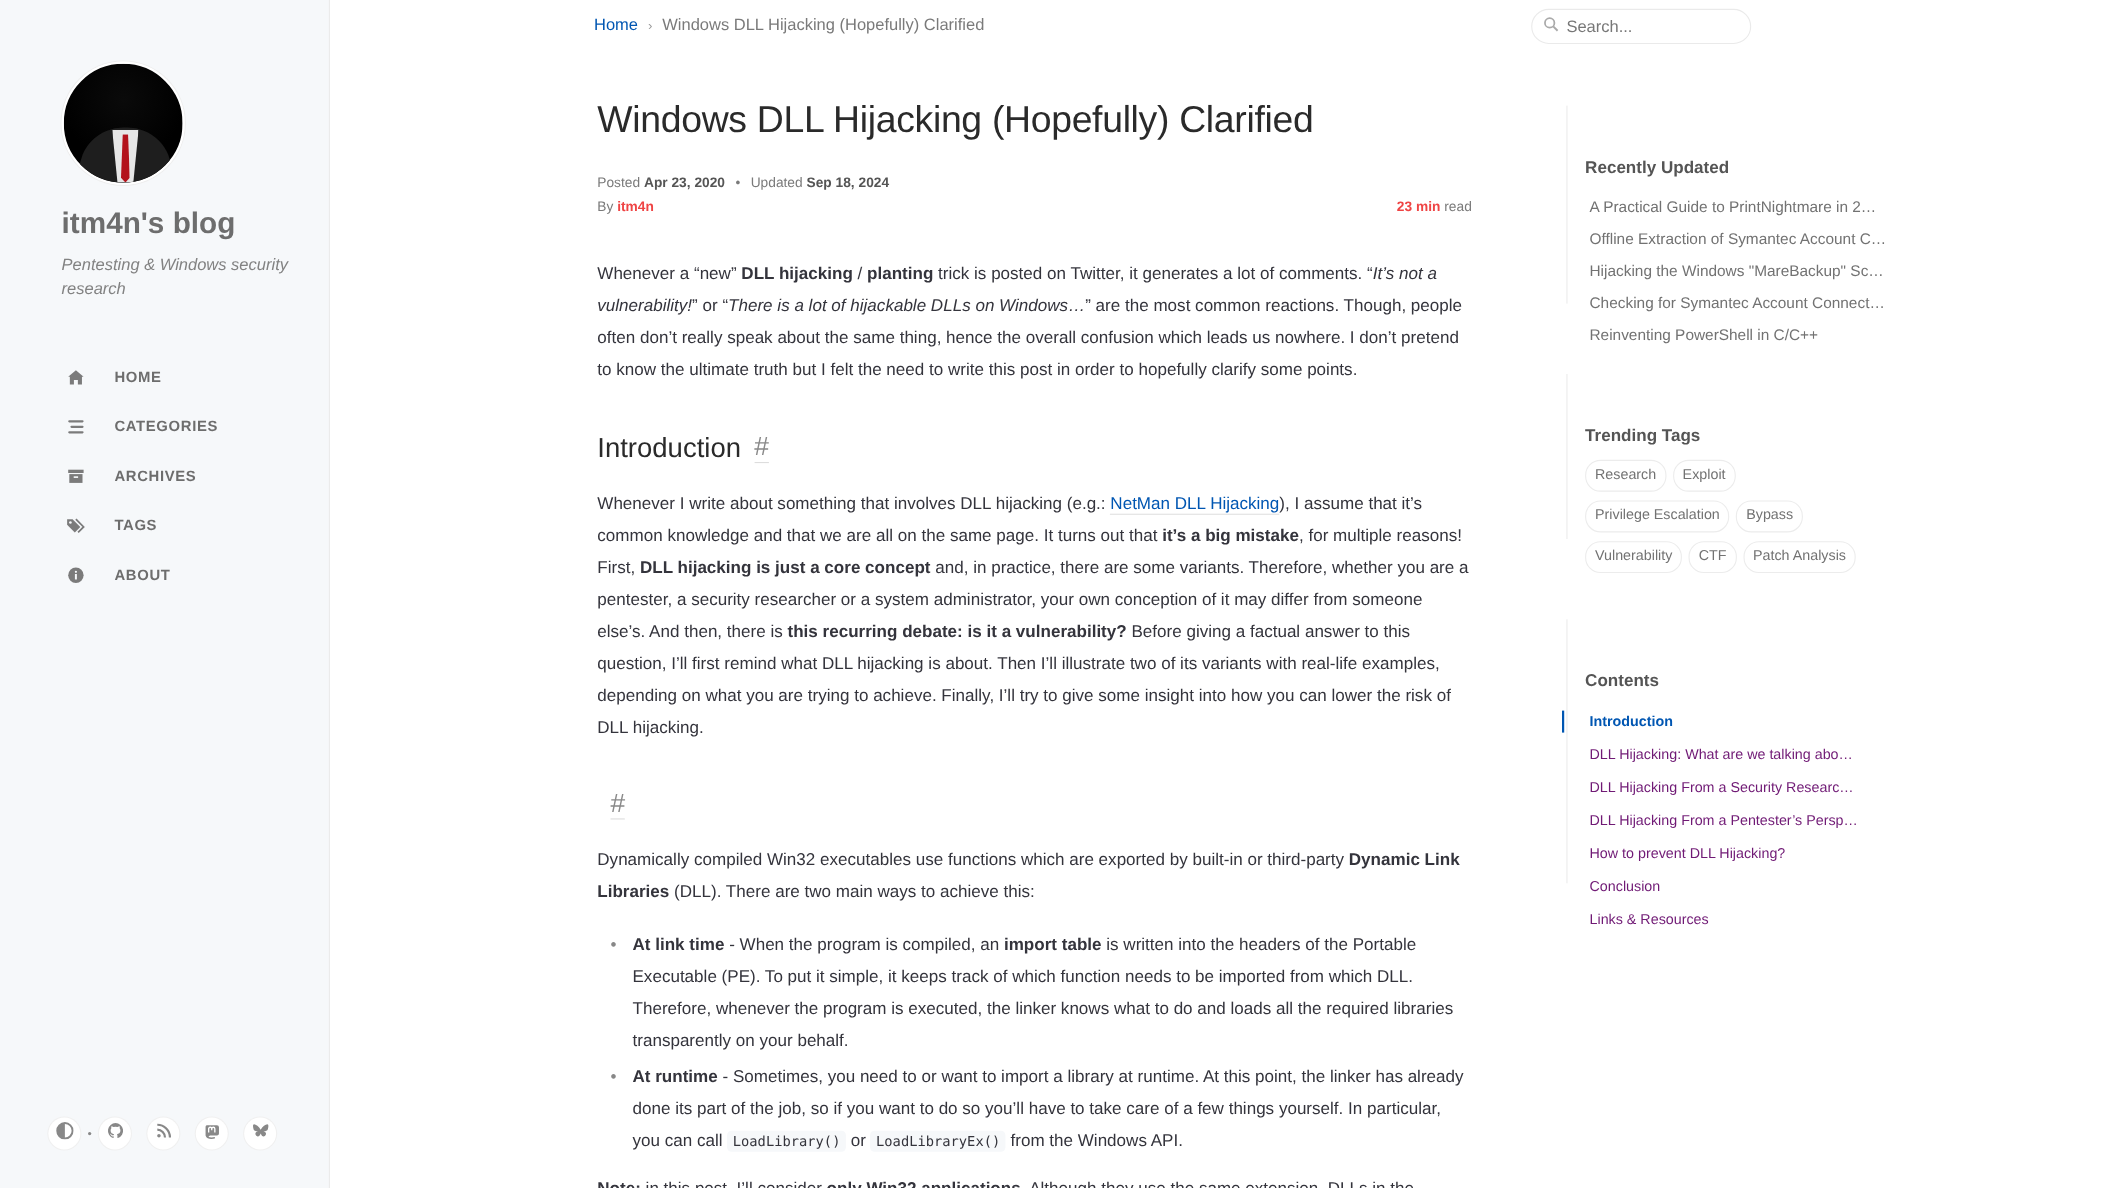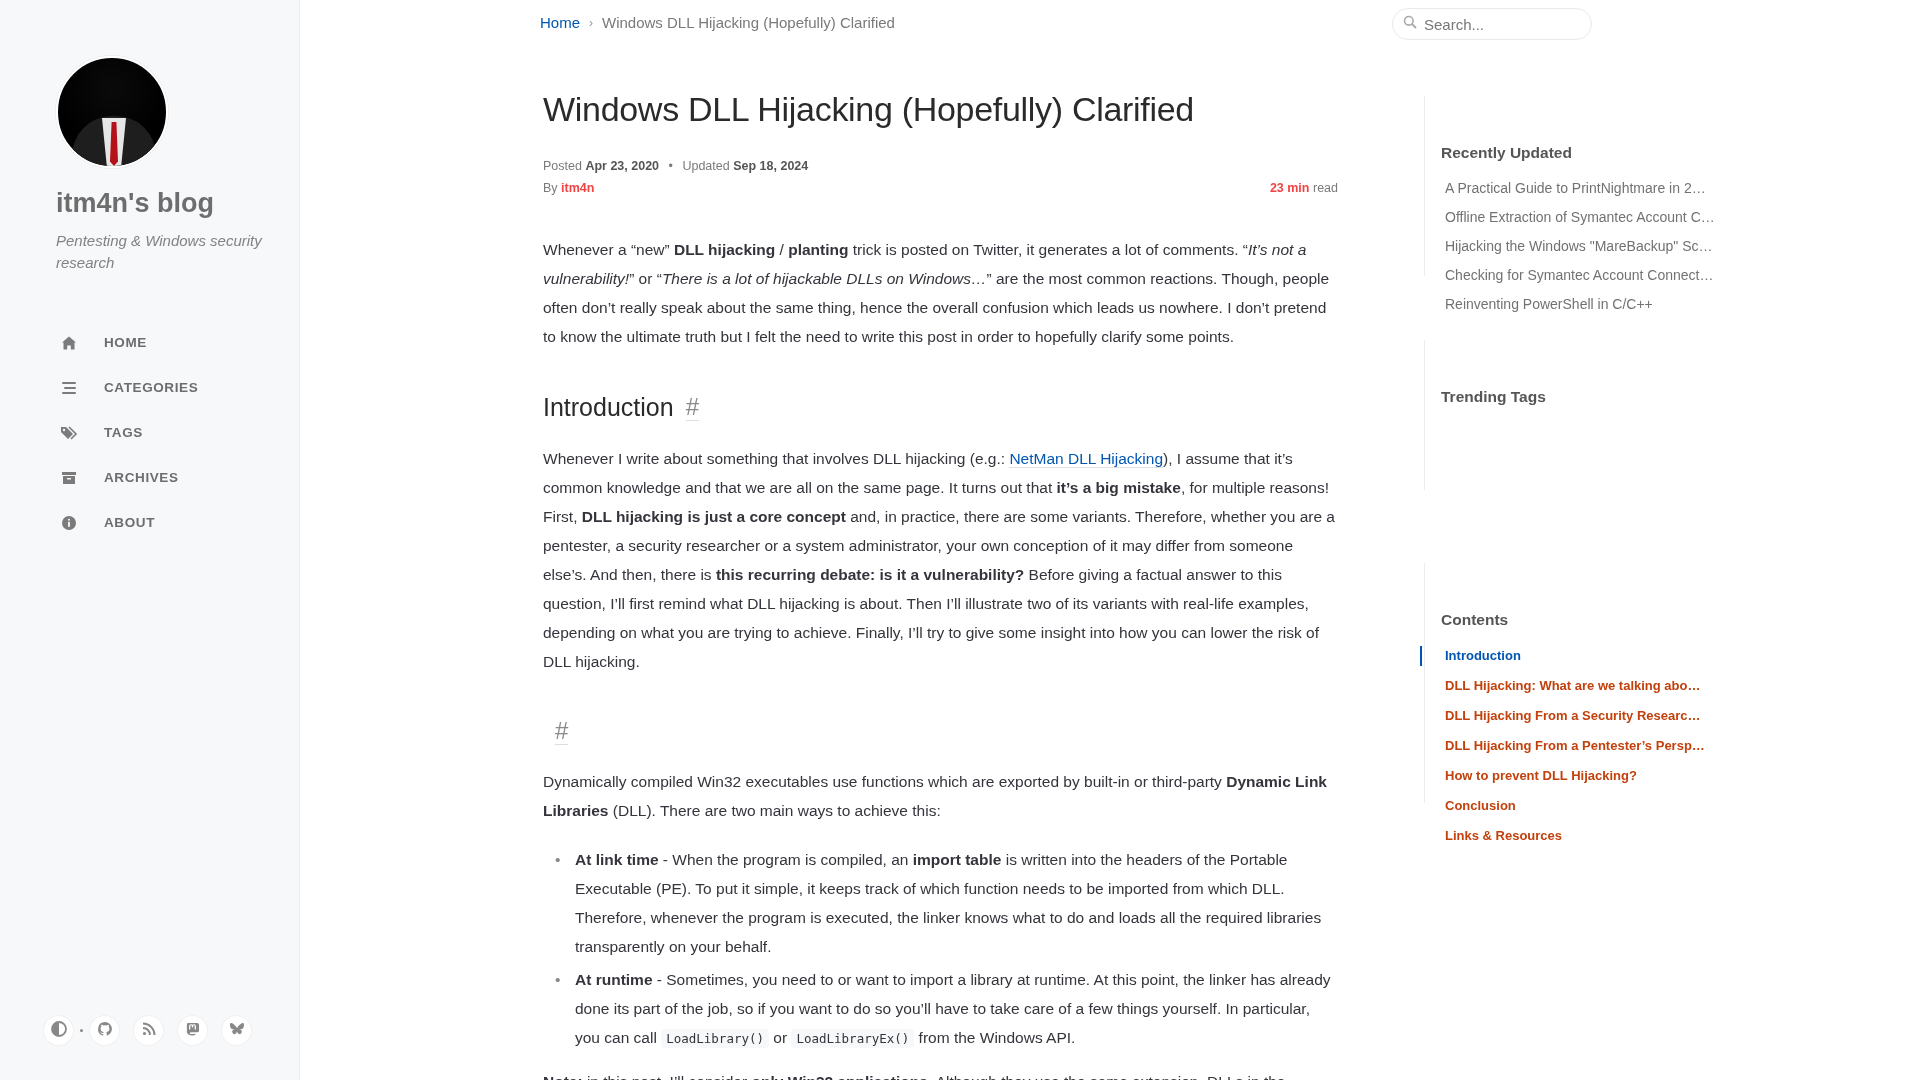--- a/index.html
+++ b/index.html
@@ -50,21 +50,21 @@
 
   
   .panel { position: absolute; left: 1424px; width: 300px; border-left: 1px solid #ececec; padding-left: 16px; }
   .panel h3 { font-size: 15.5px; font-weight: bold; color: #555; margin-bottom: 12px; margin-top: 48px; }
   .recent { top: 96px; height: 180px; }
   .recent .item { font-size: 14px; color: #727272; line-height: 29px; padding-left: 4px; white-space: nowrap; cursor: pointer; }
   .tags { top: 340px; height: 150px; }
   .tags .wrap { display: flex; flex-wrap: wrap; width: 260px; }
   .tag { font-size: 13px; color: #727272; border: 1px solid #ececec; border-radius: 14px; padding: 4px 8px; margin: 0 6px 8px 0; height: 29px; cursor: pointer; }
   .toc { top: 563px; height: 240px; border-left: 1px solid #ececec; }
-  .toc .item { font-size: 13px; color: #c2410c; line-height: 30px; padding-left: 4px; cursor: pointer; white-space: nowrap; font-weight: bold; }
+  .toc .item { font-size: 13px; color: #701a75; line-height: 30px; padding-left: 4px; cursor: pointer; white-space: nowrap; }
   .toc .item.active { color: #0056b2; font-weight: bold; position: relative; }
   .toc .item.active::before { content: ""; position: absolute; left: -21px; top: 5px; width: 2px; height: 20px; background: #0056b2; }
 </style>
 </head>
 <body>
 
 <aside id="sidebar">
   <div class="avatar">
     <div class="suit"></div>
     <div class="shirt"></div>
@@ -87,37 +87,37 @@
         <svg width="16" height="14" viewBox="0 0 16 14">
             <rect x="1" y="1" width="14" height="2" rx="1" fill="#7b7b7b"></rect>
             <rect x="3" y="6" width="12" height="2" rx="1" fill="#7b7b7b"></rect>
             <rect x="1" y="11" width="14" height="2" rx="1" fill="#7b7b7b"></rect>
           </svg>
       </span>
       <span class="lbl">CATEGORIES</span>
     </div>
     <div class="nav-item">
       <span class="ic">
+        <svg width="16" height="14" viewBox="0 0 16 14">
+            <rect x="1" y="1" width="14" height="3" fill="#7b7b7b"></rect>
+            <rect x="2" y="5" width="12" height="8" fill="#7b7b7b"></rect>
+            <rect x="6" y="7" width="4" height="1.5" fill="#f6f8fa"></rect>
+          </svg>
+      </span>
+      <span class="lbl">ARCHIVES</span>
+    </div>
+    <div class="nav-item">
+      <span class="ic">
         <svg width="18" height="16" viewBox="0 0 18 16">
             <path d="M1 2 L1 7 L8 14 L13 9 L6 2 Z" fill="#7b7b7b"></path>
             <circle cx="4" cy="5" r="1.2" fill="#f6f8fa"></circle>
             <path d="M9 2 L16 9 L11 14" stroke="#7b7b7b" stroke-width="1.6" fill="none"></path>
           </svg>
       </span>
       <span class="lbl">TAGS</span>
-    </div>
-    <div class="nav-item">
-      <span class="ic">
-        <svg width="16" height="14" viewBox="0 0 16 14">
-            <rect x="1" y="1" width="14" height="3" fill="#7b7b7b"></rect>
-            <rect x="2" y="5" width="12" height="8" fill="#7b7b7b"></rect>
-            <rect x="6" y="7" width="4" height="1.5" fill="#f6f8fa"></rect>
-          </svg>
-      </span>
-      <span class="lbl">ARCHIVES</span>
     </div>
     <div class="nav-item">
       <span class="ic">
         <svg width="16" height="16" viewBox="0 0 16 16">
             <circle cx="8" cy="8" r="7" fill="#7b7b7b"></circle>
             <circle cx="8" cy="4.8" r="1" fill="#f6f8fa"></circle>
             <rect x="7.1" y="6.8" width="1.8" height="5" fill="#f6f8fa"></rect>
           </svg>
       </span>
       <span class="lbl">ABOUT</span>
@@ -229,20 +229,29 @@
   <h3>Recently Updated</h3>
   <div class="item">A Practical Guide to PrintNightmare in 2…</div>
   <div class="item">Offline Extraction of Symantec Account C…</div>
   <div class="item">Hijacking the Windows "MareBackup" Sc…</div>
   <div class="item">Checking for Symantec Account Connect…</div>
   <div class="item">Reinventing PowerShell in C/C++</div>
 </section>
 
 <section class="panel tags">
   <h3>Trending Tags</h3>
+  <div class="wrap">
+    <span class="tag">Research</span>
+    <span class="tag">Exploit</span>
+    <span class="tag">Privilege Escalation</span>
+    <span class="tag">Bypass</span>
+    <span class="tag">Vulnerability</span>
+    <span class="tag">CTF</span>
+    <span class="tag">Patch Analysis</span>
+  </div>
 </section>
 
 <section class="panel toc">
   <h3>Contents</h3>
   <div class="item active">Introduction</div>
   <div class="item">DLL Hijacking: What are we talking abo…</div>
   <div class="item">DLL Hijacking From a Security Researc…</div>
   <div class="item">DLL Hijacking From a Pentester’s Persp…</div>
   <div class="item">How to prevent DLL Hijacking?</div>
   <div class="item">Conclusion</div>

